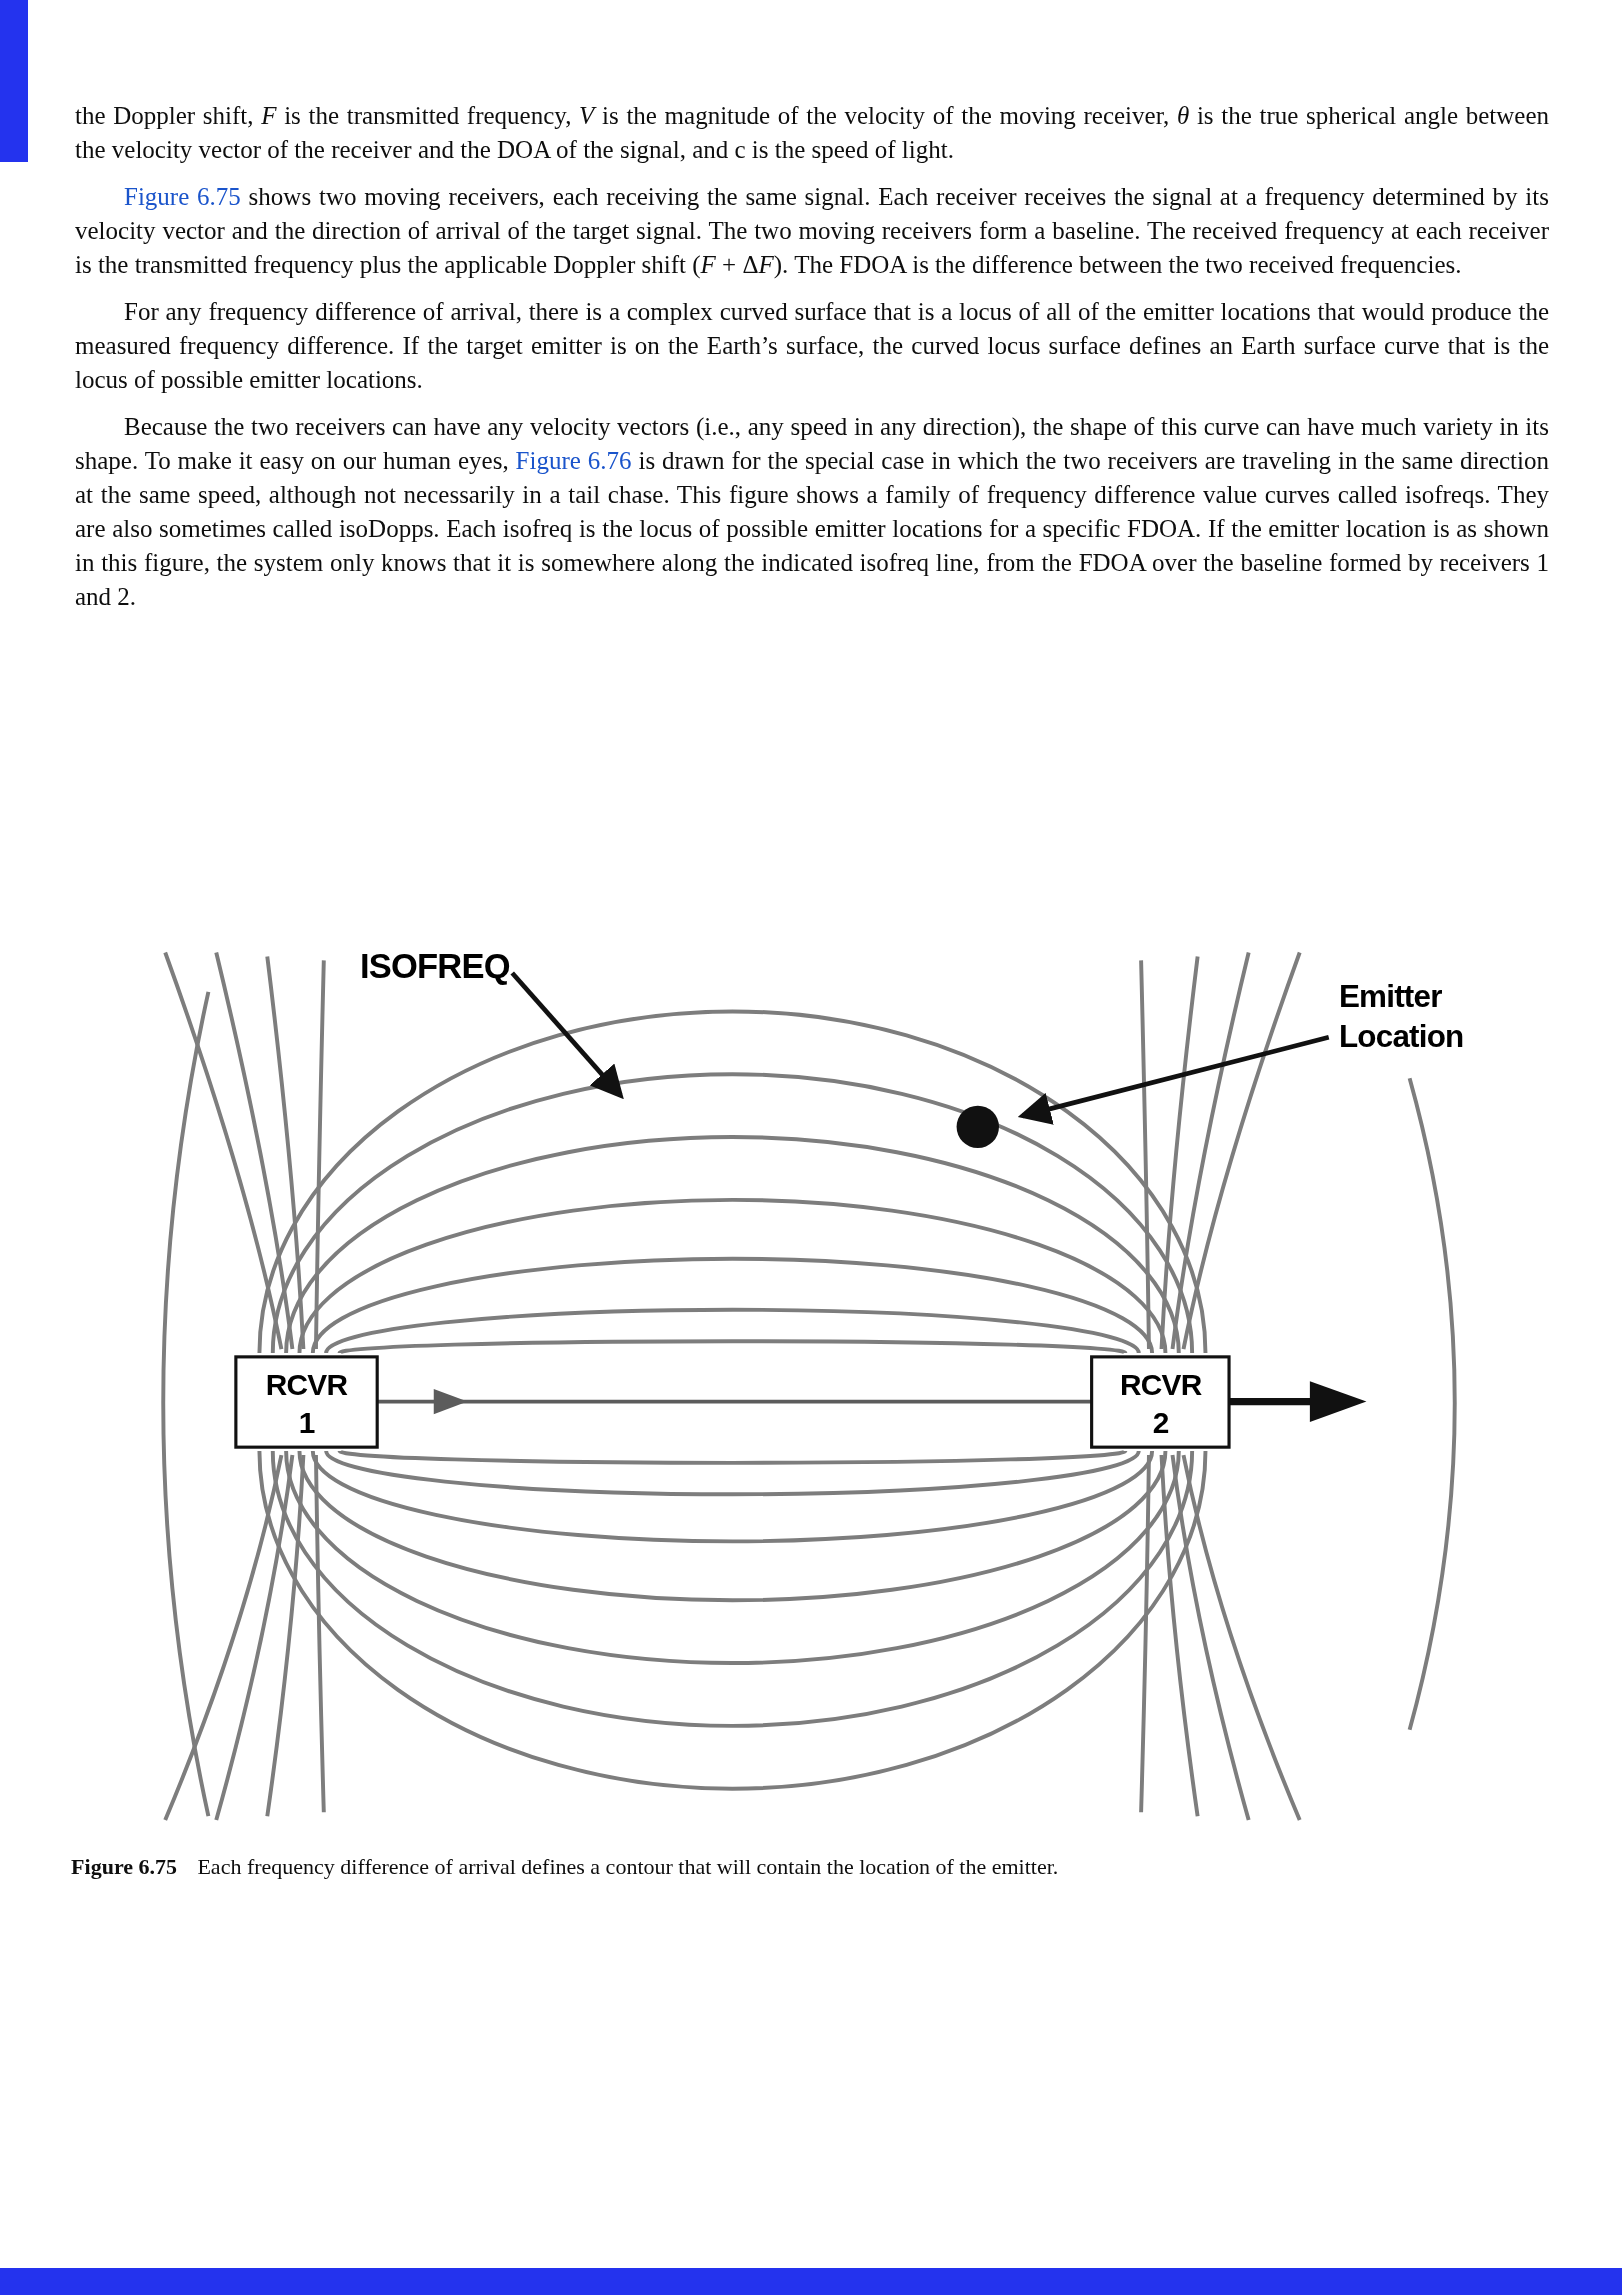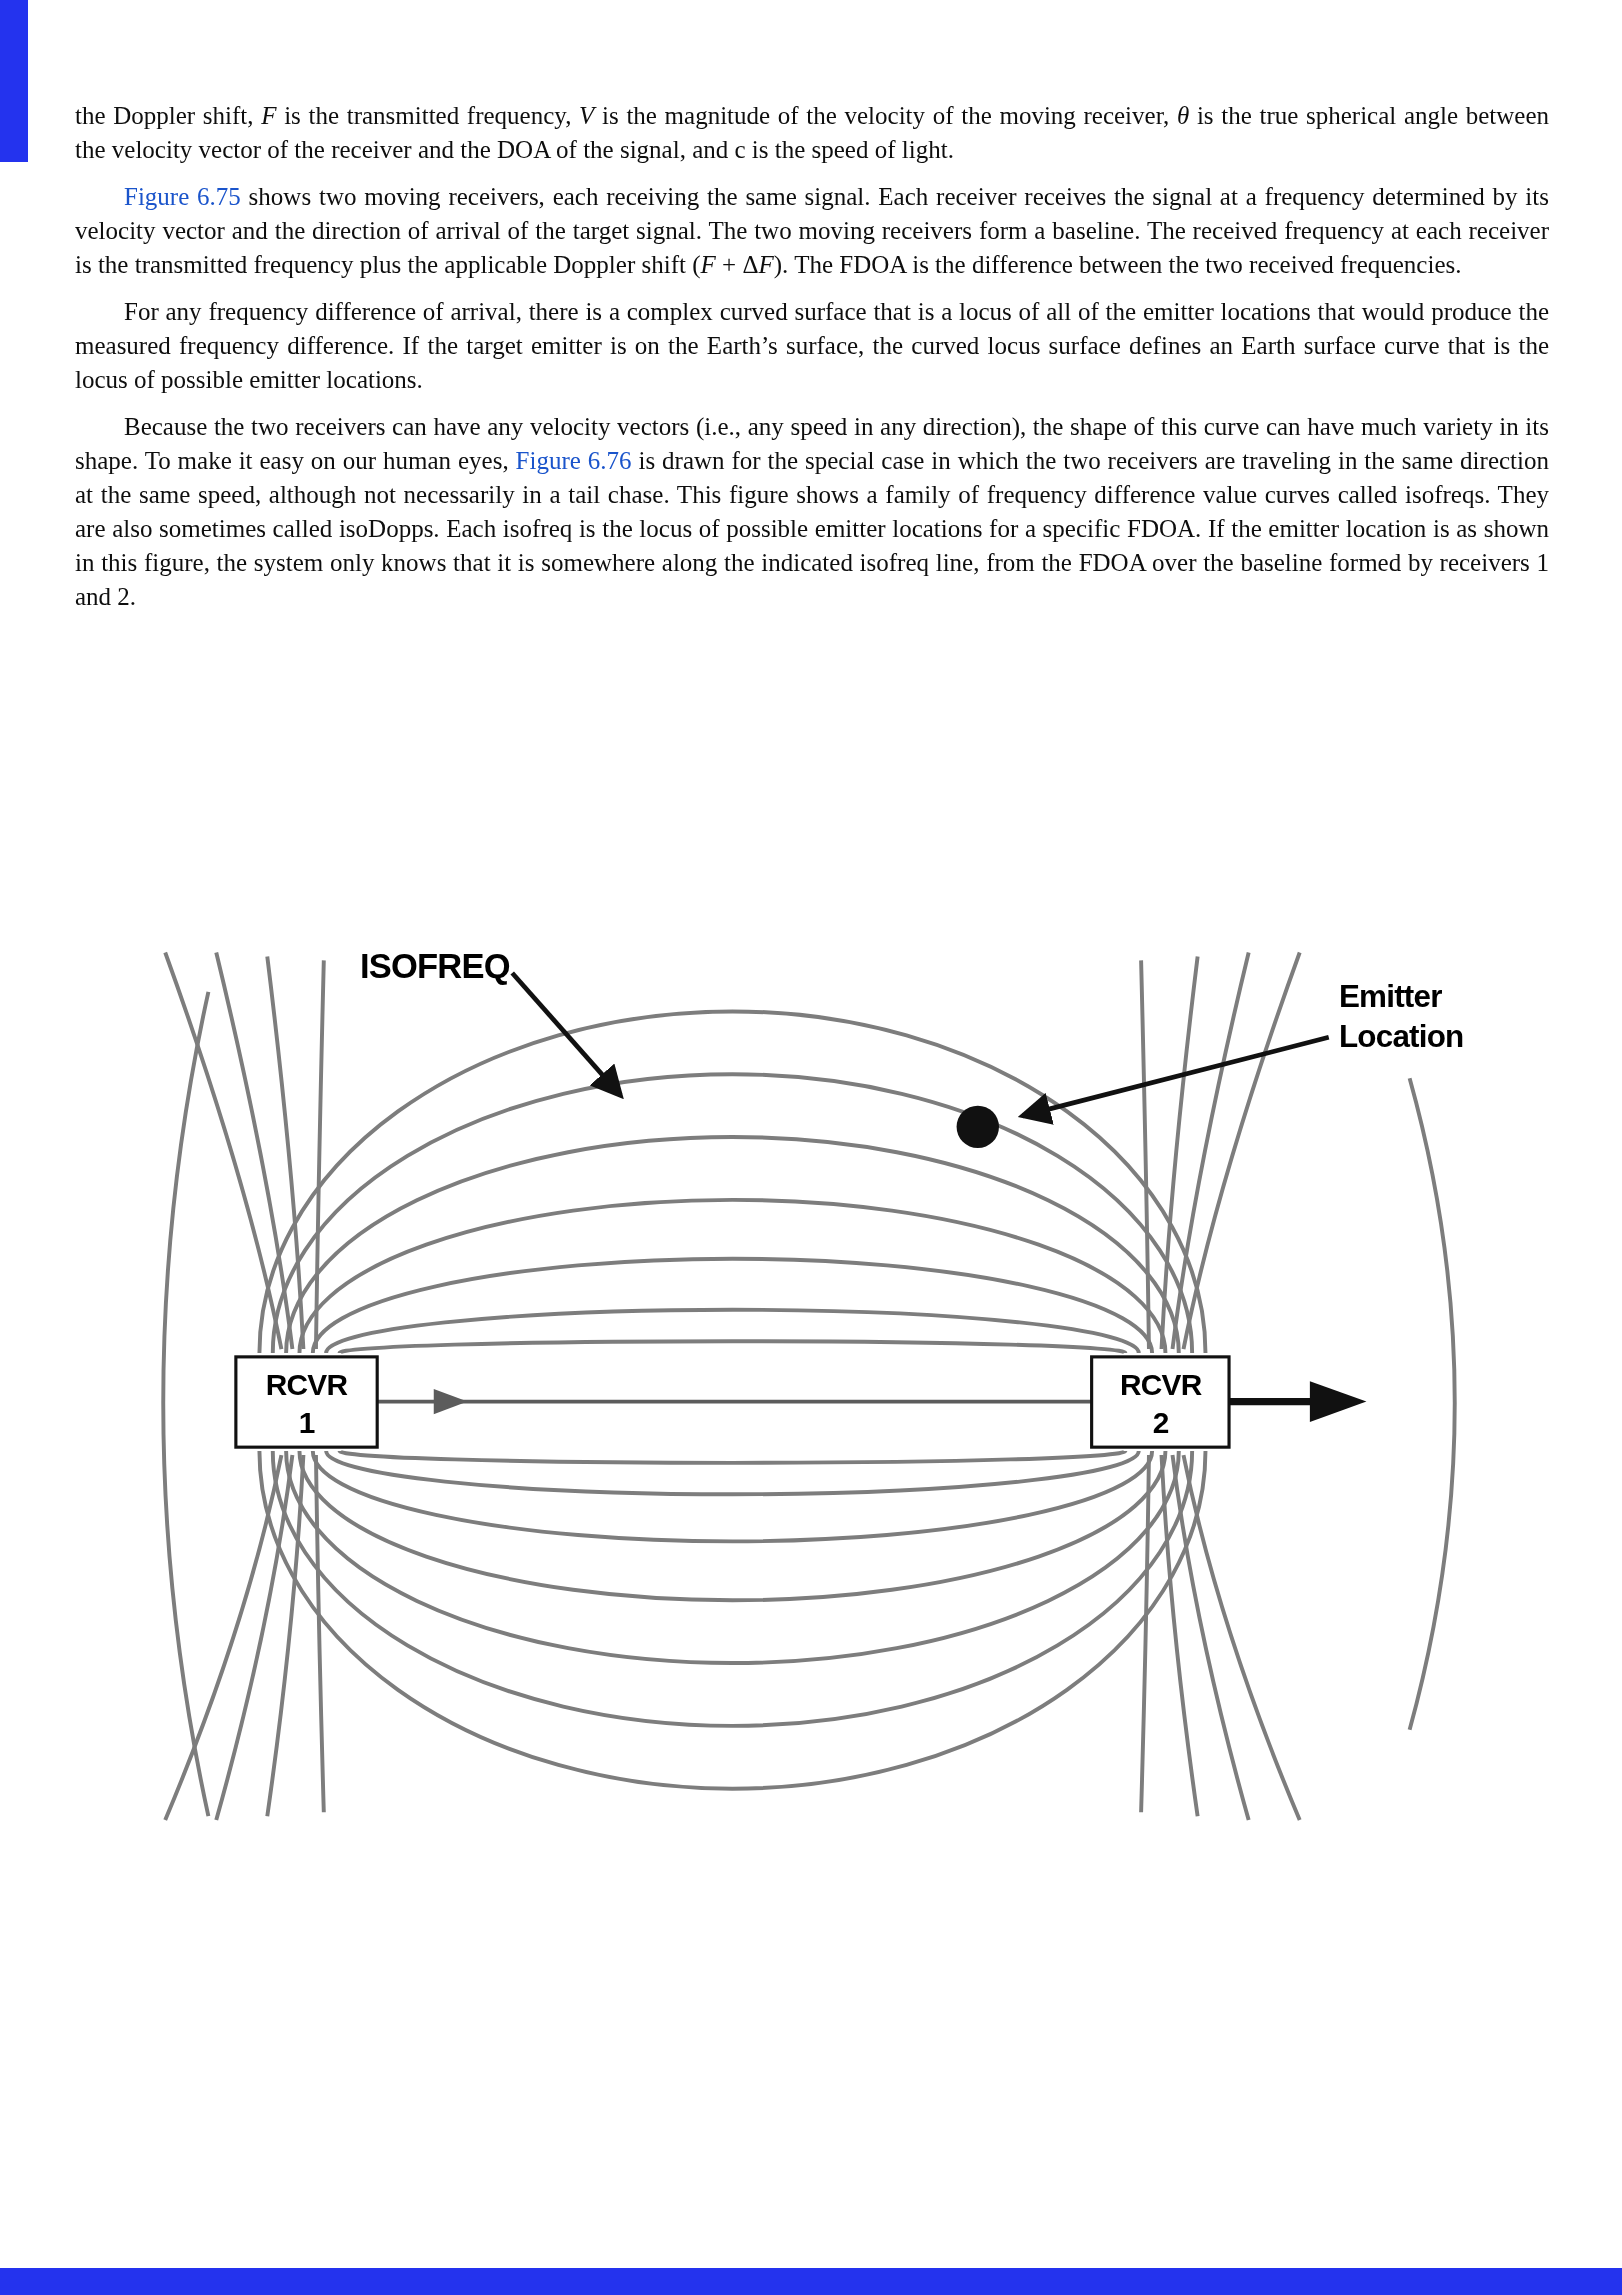--- a/index.html
+++ b/index.html
@@ -143,16 +143,19 @@
       <circle cx="1155" cy="262" r="27" fill="#111"></circle>
 
       <text class="fig-label" x="368" y="72" font-size="44">ISOFREQ</text>
       <line x1="562" y1="66" x2="700" y2="222" stroke="#111" stroke-width="6" marker-end="url(#ah)"></line>
 
       <text class="fig-label" x="1615" y="110" font-size="40">Emitter</text>
       <text class="fig-label" x="1615" y="160" font-size="40">Location</text>
       <line x1="1602" y1="148" x2="1212" y2="248" stroke="#111" stroke-width="6" marker-end="url(#ah)"></line>
     </svg>
 
+    <div class="caption">
+      <span class="cap-label">Figure 6.75</span><span>Each frequency difference of arrival defines a contour that will contain the location of the emitter.</span>
+    </div>
   </div>
 
 </div>
 
 
 </body></html>

